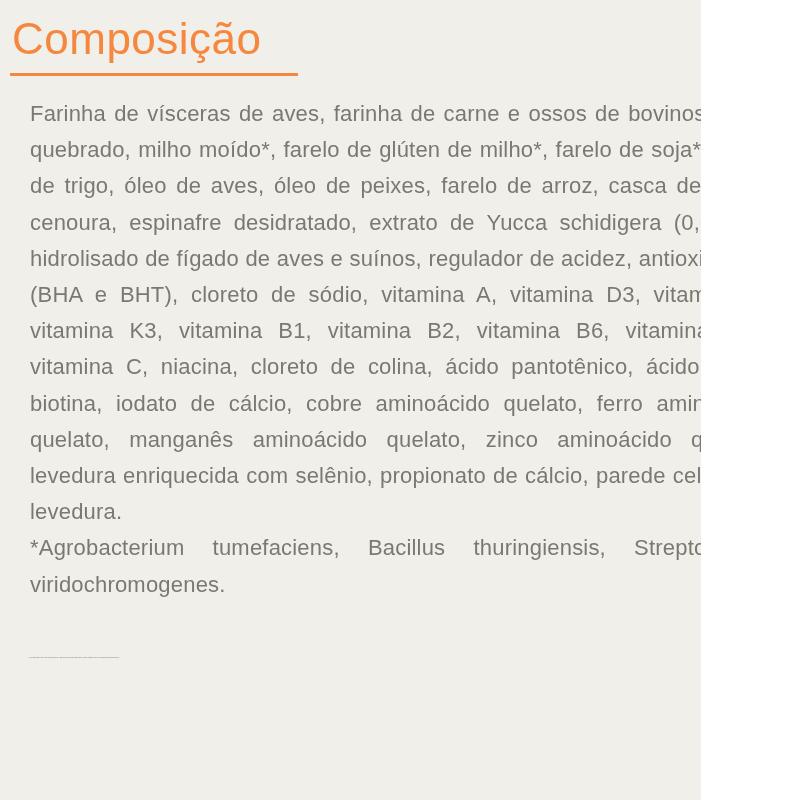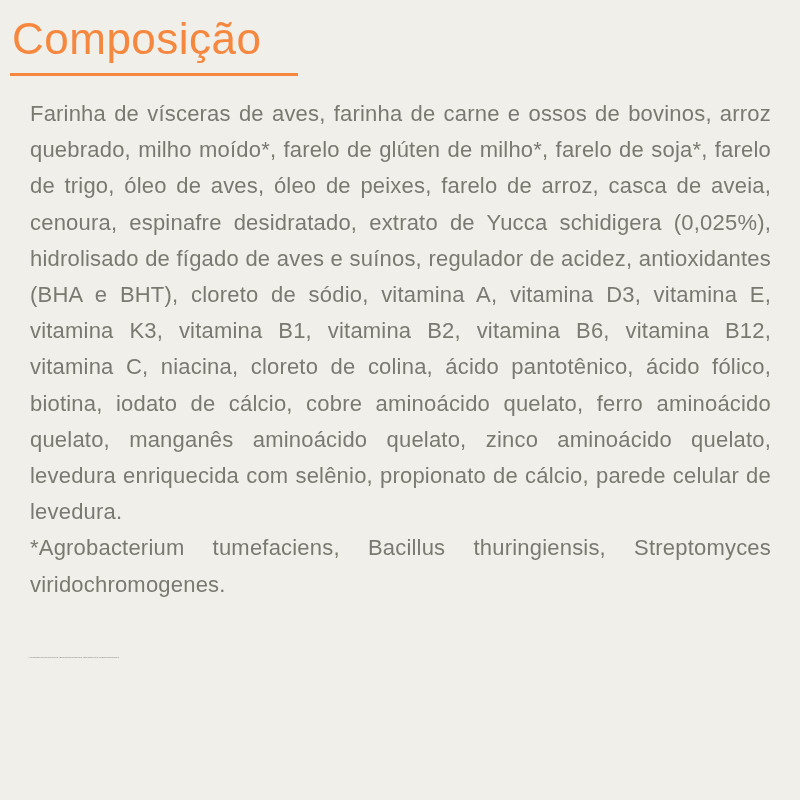--- a/index.html
+++ b/index.html
@@ -1,21 +1,21 @@
 <!DOCTYPE html>
 <html style="--background: #f0efe9; --accent: #f6873e; --body-text: #7a7971;"><head>
 <meta charset="utf-8">
 <style>
   html, body {
     margin: 0;
     padding: 0;
   }
   .page {
     position: relative;
-    width: 800px;
+    width: 701px;
     height: 800px;
     overflow: hidden;
     background: var(--background, #f0efe9);
     font-family: "Liberation Sans", sans-serif;
   }
   .title {
     position: absolute;
     left: 12px;
     top: 14px;
     margin: 0;

